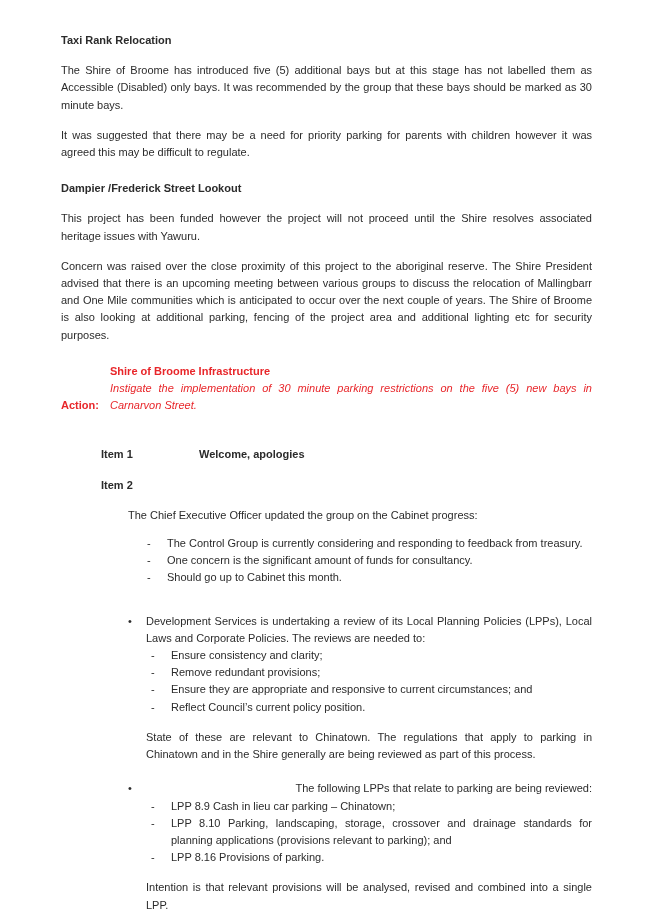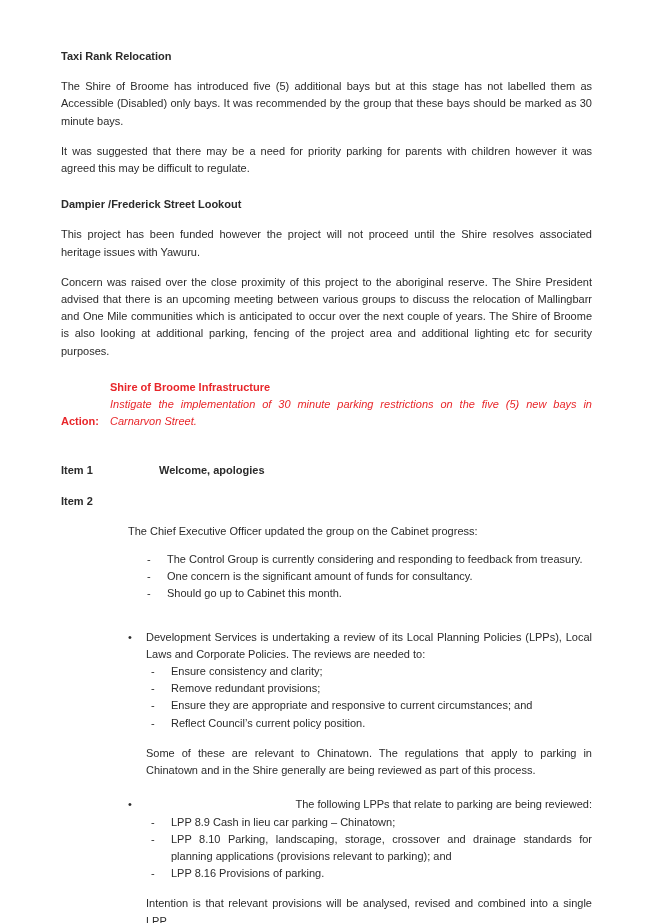--- a/index.html
+++ b/index.html
@@ -13,21 +13,21 @@
     font-family: "Liberation Sans", sans-serif;
     color: #2b2b2b;
     overflow: hidden;
   }
   .page {
     position: relative;
     width: 653px;
     height: 923px;
     background: #ffffff;
     box-sizing: border-box;
-    padding: 48px 61px 0 61px;
+    padding: 32px 61px 0 61px;
   }
   .doc {
     width: 531px;
     font-size: 11px;
     line-height: 17.2px;
   }
 
   
   .heading {
     font-weight: bold;
@@ -72,20 +72,21 @@
   .item-row {
     display: flex;
     align-items: flex-start;
     margin: 0;
   }
   .item-label {
     font-weight: bold;
     flex: 0 0 67px;
     width: 67px;
     white-space: nowrap;
+    margin-left: 40px;
   }
   .item-label.indented {
     padding-left: 4px;
     flex: 0 0 67px;
     width: 67px;
   }
   .item-content {
     flex: 1 1 auto;
   }
   .item-title {
@@ -237,21 +238,21 @@
             <li>
               <span class="marker">-</span>
               <span>Reflect Council’s current policy position.</span>
             </li>
           </ul>
         </li>
       </ul>
 
       <div class="spacer-md"></div>
 
-      <div class="para tight" style="margin-left:18px;width:446px;">Some of these are relevant to Chinatown.   The regulations that apply to parking in Chinatown and in the Shire generally are being reviewed as part of this process.</div>
+      <div class="para tight" style="margin-left:18px;width:446px;">State of these are relevant to Chinatown.   The regulations that apply to parking in Chinatown and in the Shire generally are being reviewed as part of this process.</div>
 
       <div class="spacer-sm"></div>
 
       <ul class="bullet-list">
         <li>
           <span class="bullet-marker">•</span>
           <div class="bullet-text left">The following LPPs that relate to parking are being reviewed:</div>
           <ul class="dash-list nested">
             <li>
               <span class="marker">-</span>

